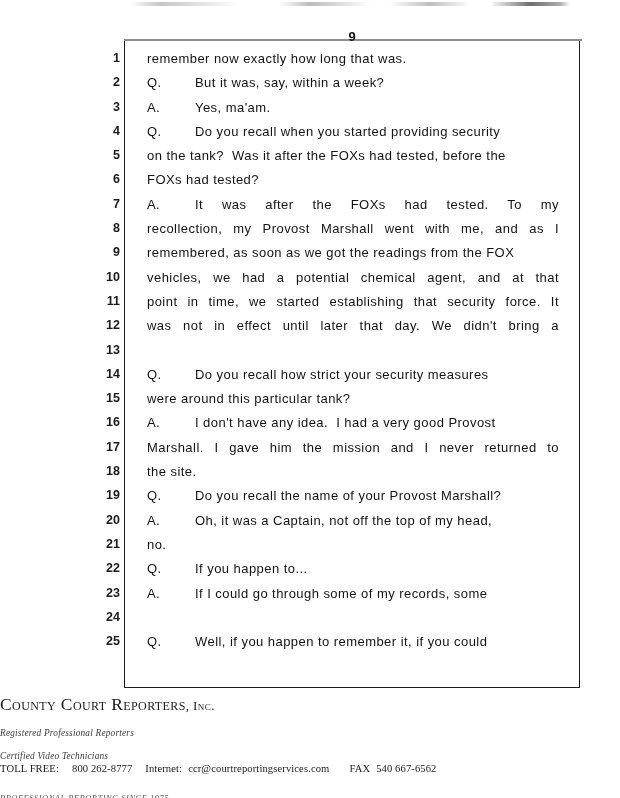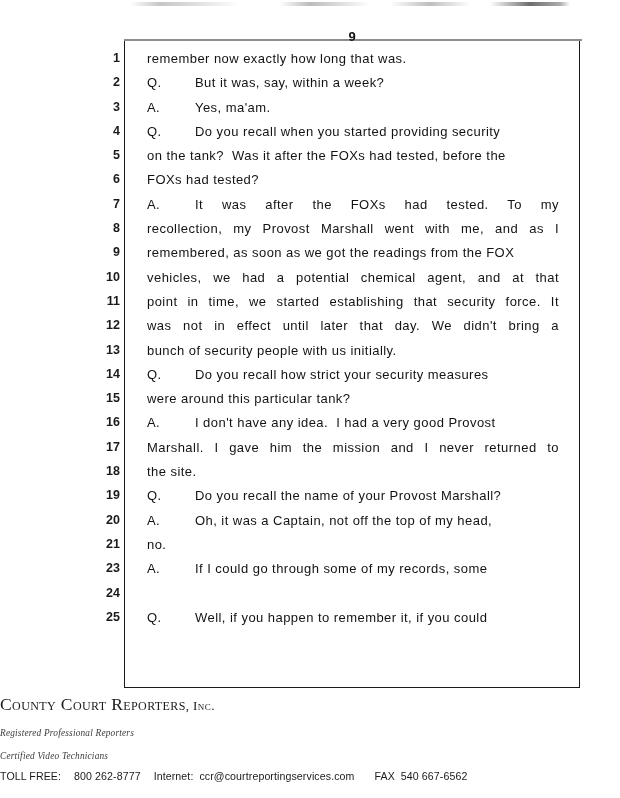--- a/index.html
+++ b/index.html
@@ -145,22 +145,22 @@
   .firm-sub {
     font-family: "Liberation Serif", serif;
     font-style: italic;
     font-size: 9.3px;
     letter-spacing: 0.2px;
     color: #3a3a3a;
     line-height: 11.4px;
     margin-top: 12px;
   }
   #contact-line {
-    margin-top: 7px;
-    font-family: Liberation Sans, sans-serif;
+    margin-top: 0;
+    font-family: Liberation Serif, serif;
     font-size: 10.6px;
     color: #1a1a1a;
     letter-spacing: 0.1px;
     white-space: nowrap;
   }
   #contact-line .seg {
     display: inline-block;
   }
   #contact-line .gap {
     display: inline-block;
@@ -236,21 +236,20 @@
     <div class="tline">
       <div class="tline-no">11</div>
       <div class="tline-text just">point in time, we started establishing that security force.  It</div>
     </div>
     <div class="tline">
       <div class="tline-no">12</div>
       <div class="tline-text just">was not in effect until later that day.  We didn't bring a</div>
     </div>
     <div class="tline">
       <div class="tline-no">13</div>
-      <div class="tline-text">bunch of security people with us initially.</div>
     </div>
     <div class="tline">
       <div class="tline-no">14</div>
       <div class="tline-text"><span class="lead">Q.</span><span>Do you recall how strict your security measures</span></div>
     </div>
     <div class="tline">
       <div class="tline-no">15</div>
       <div class="tline-text">were around this particular tank?</div>
     </div>
     <div class="tline">
@@ -269,20 +268,24 @@
       <div class="tline-no">19</div>
       <div class="tline-text"><span class="lead">Q.</span><span>Do you recall the name of your Provost Marshall?</span></div>
     </div>
     <div class="tline">
       <div class="tline-no">20</div>
       <div class="tline-text"><span class="lead">A.</span><span>Oh, it was a Captain, not off the top of my head,</span></div>
     </div>
     <div class="tline">
       <div class="tline-no">21</div>
       <div class="tline-text">no.</div>
+    </div>
+    <div class="tline">
+      <div class="tline-no">22</div>
+      <div class="tline-text"><span class="lead">Q.</span><span>If you happen to...</span></div>
     </div>
     <div class="tline">
       <div class="tline-no">23</div>
       <div class="tline-text"><span class="lead">A.</span><span>If I could go through some of my records, some</span></div>
     </div>
     <div class="tline">
       <div class="tline-no">24</div>
     </div>
     <div class="tline">
       <div class="tline-no">25</div>

